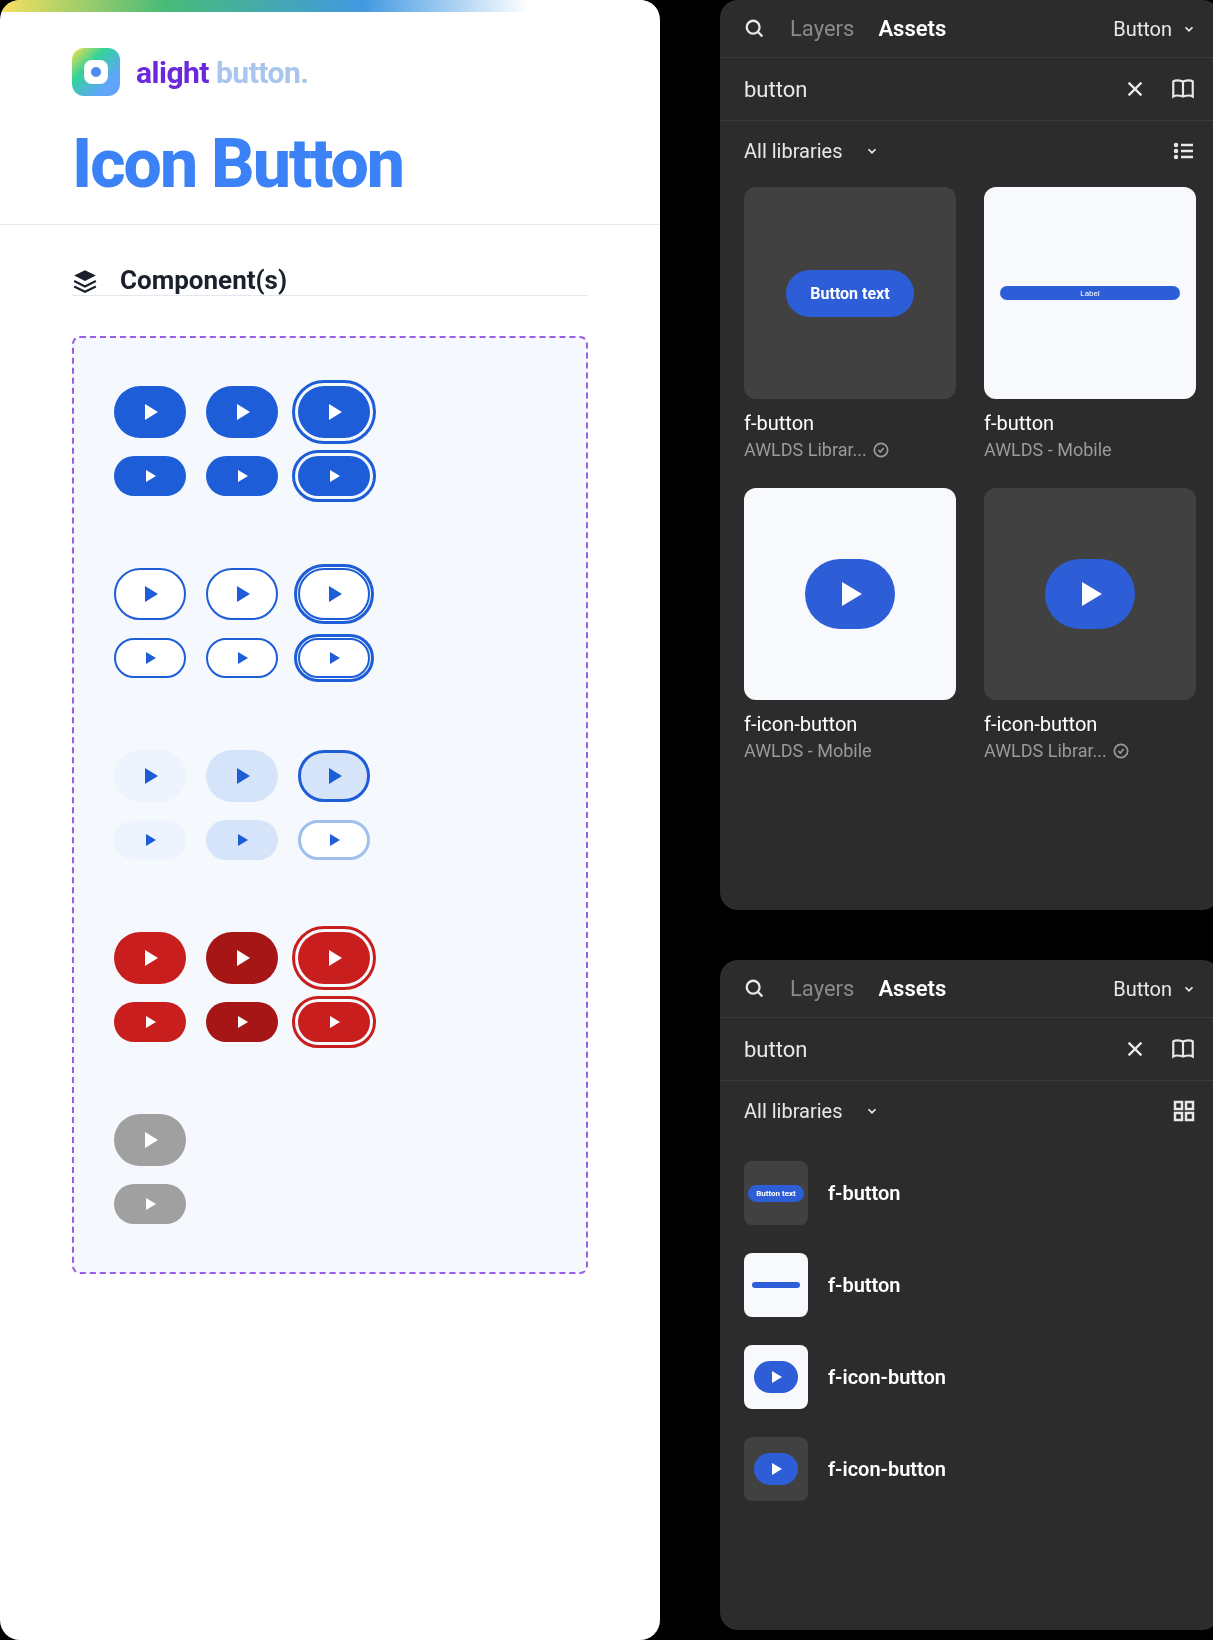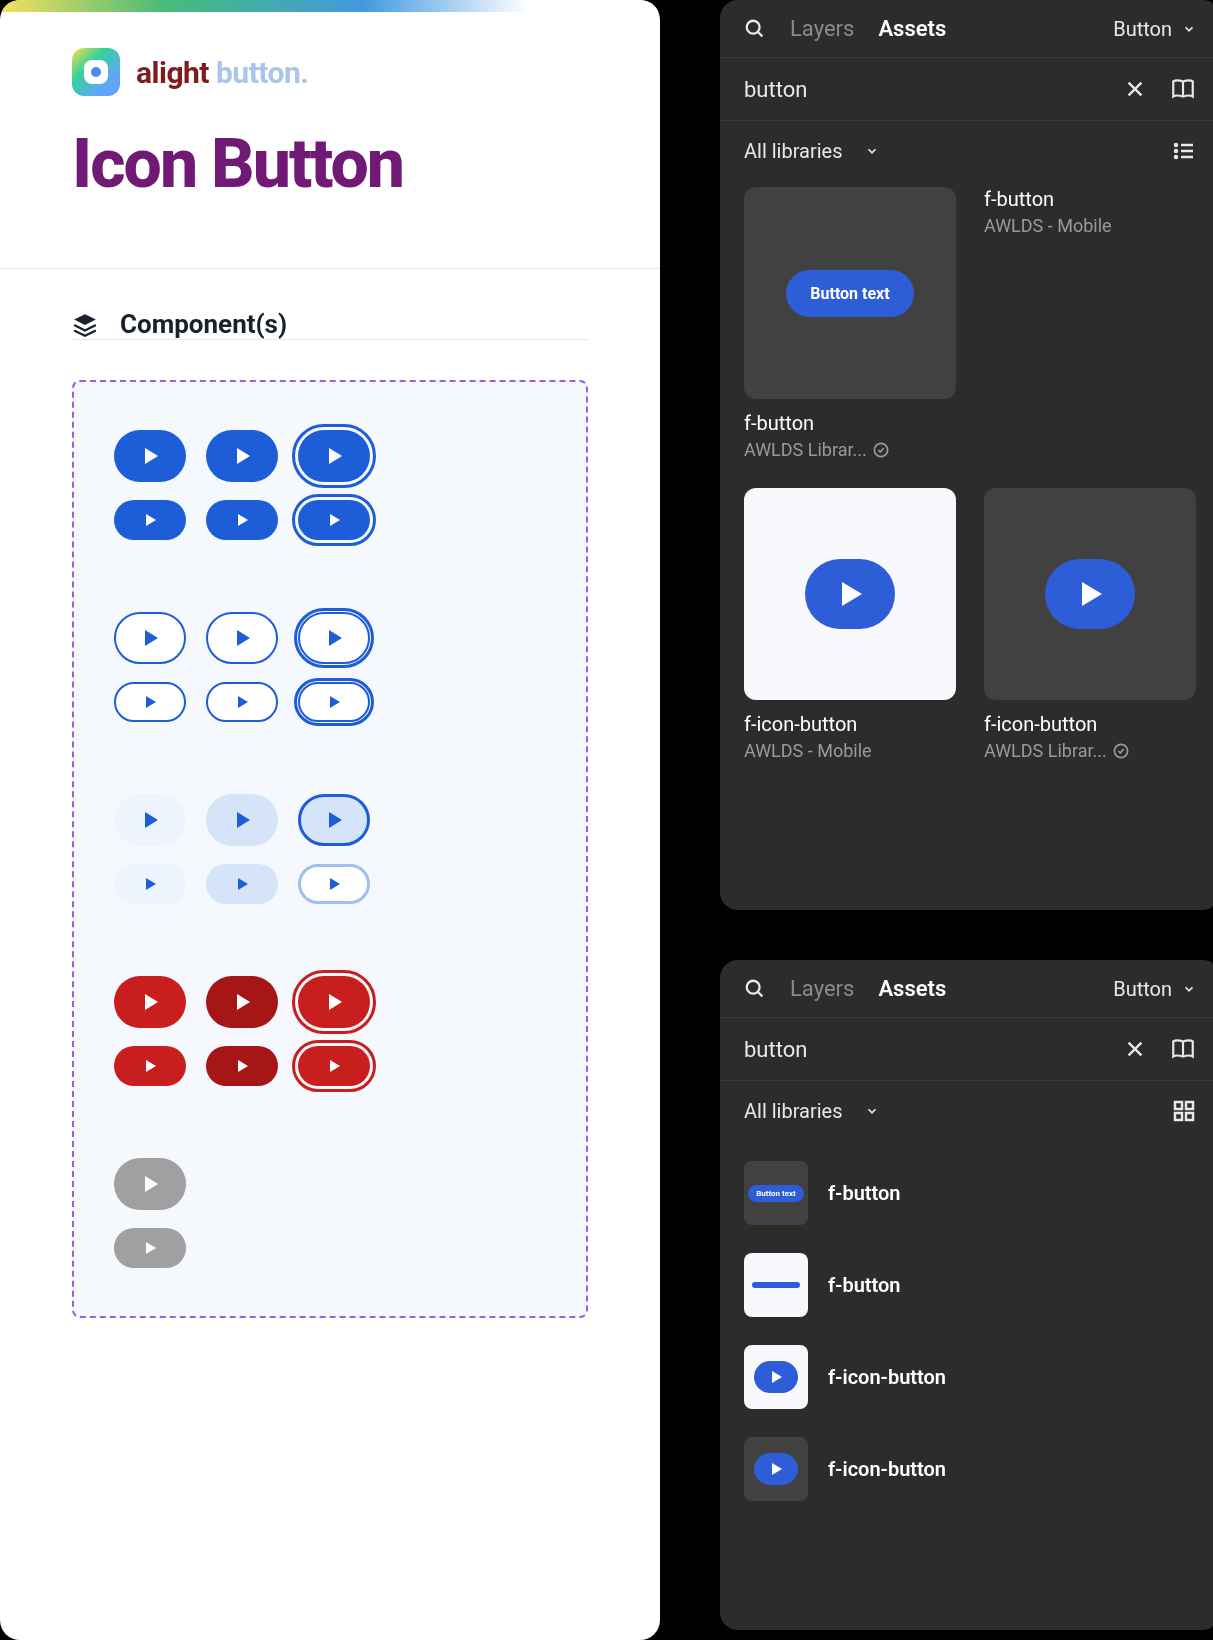--- a/index.html
+++ b/index.html
@@ -33,25 +33,25 @@
     width: 48px; height: 48px; border-radius: 12px;
     background: linear-gradient(135deg,#fde047 0%, #34d399 35%, #60a5fa 75%);
     display: flex; align-items: center; justify-content: center;
   }
   .logo-mark-inner {
     width: 24px; height: 24px; border-radius: 8px; background:#fff;
     display:flex; align-items:center; justify-content:center;
   }
   .logo-dot { width:10px; height:10px; border-radius:50%; background:#4f8af0; }
   .logo-text { font-size: 30px; font-weight: 700; letter-spacing:-0.5px; }
-  .logo-text .a1 { color:#7f1d1d; }
+  .logo-text .a1 { color:#6d28d9; }
   .logo-text .a2 { color:#a7c5ed; }
   .logo-text .a3 { color:#a7c5ed; }
 
-  .page-title { font-size: 68px; font-weight: 800; color:#701a75; letter-spacing:-2px; margin-bottom: 64px; }
+  .page-title { font-size: 68px; font-weight: 800; color:#3b82f6; letter-spacing:-2px; margin-bottom: 20px; }
 
   .divider { height:1px; background:#e2e8f0; margin: 0 -72px 40px -72px; }
 
   .section-row { display:flex; align-items:center; gap:24px; }
   .layers-icon { width:24px; height:24px; position:relative; }
   .section-title { font-size: 26px; font-weight: 700; color:#1a202c; }
   .divider2 { height:1px; background:#e2e8f0; margin-bottom: 40px; }
 
   
   .component-frame {
@@ -387,20 +387,25 @@
           <span>AWLDS Librar...</span>
           <span class="check-ico">
             <svg width="16" height="16" viewBox="0 0 24 24" fill="none" stroke="#9a9a9a" stroke-width="2.5">
               <circle cx="12" cy="12" r="10"></circle>
               <polyline points="8 12 11 15 16 9"></polyline>
             </svg>
           </span>
         </div>
       </div>
       <div class="asset-tile">
+        <div class="thumb light">
+          <div class="bar-btn">
+            <div class="bar-label">Label</div>
+          </div>
+        </div>
         <div class="asset-name">f-button</div>
         <div class="asset-lib">
           <span>AWLDS - Mobile</span>
         </div>
       </div>
       <div class="asset-tile">
         <div class="thumb light">
           <div class="icon-play-btn">
             <div style="width:0;height:0;border-style:solid;border-width:12px 0 12px 20px;border-color:transparent transparent transparent #fff;margin-left:4px;"></div>
           </div>

